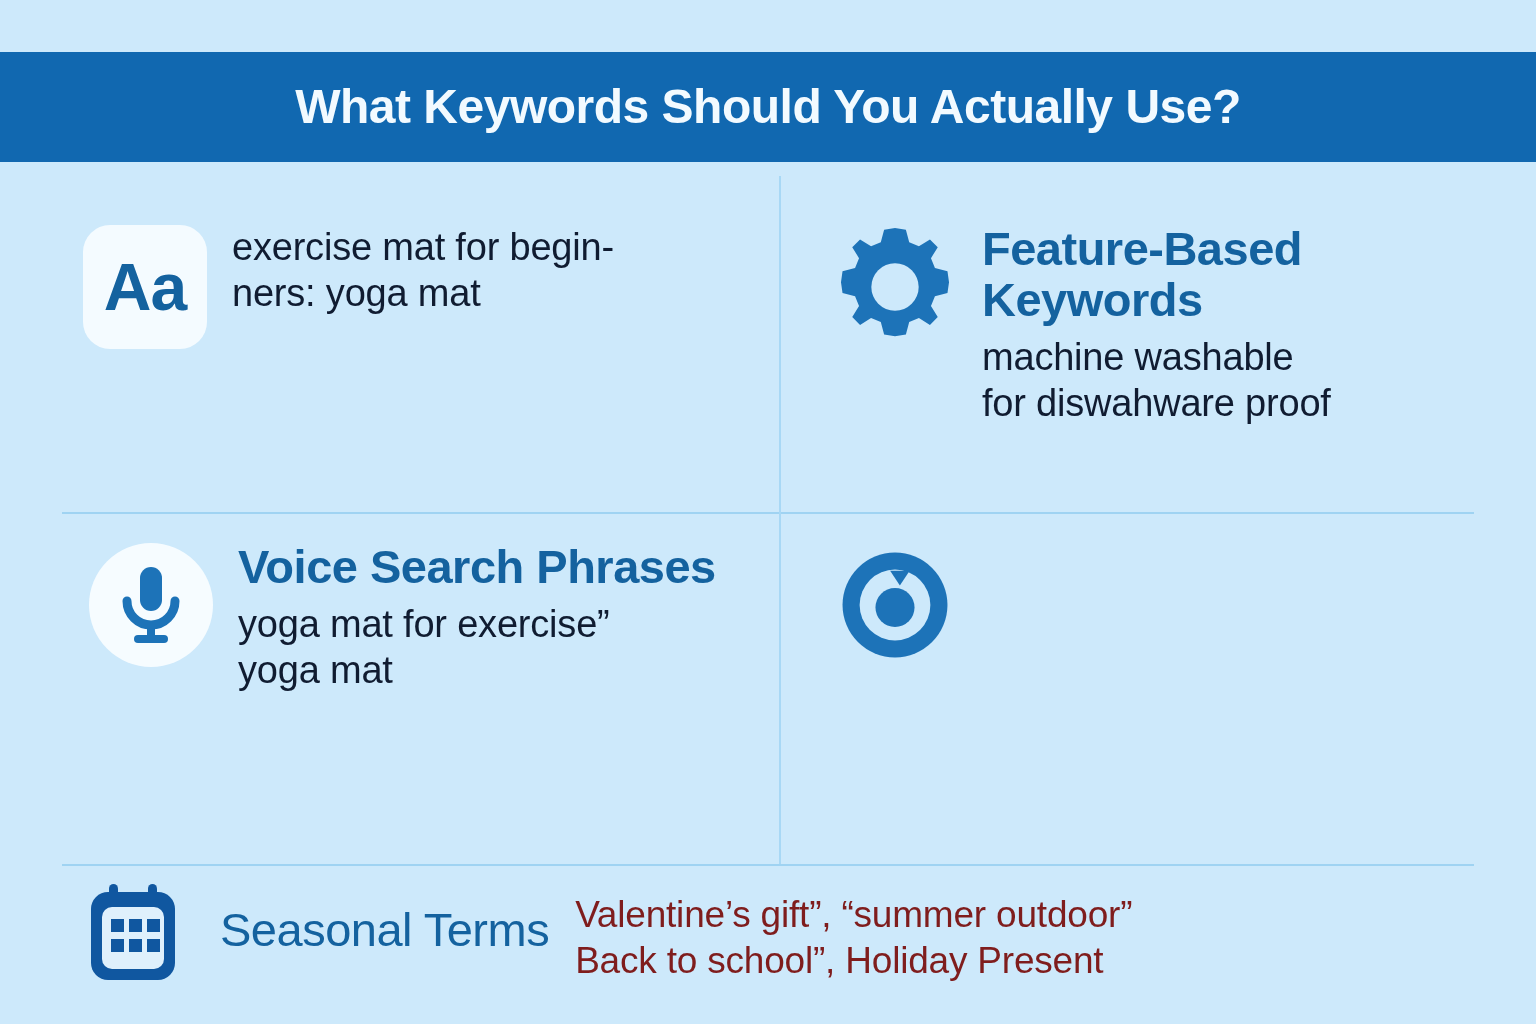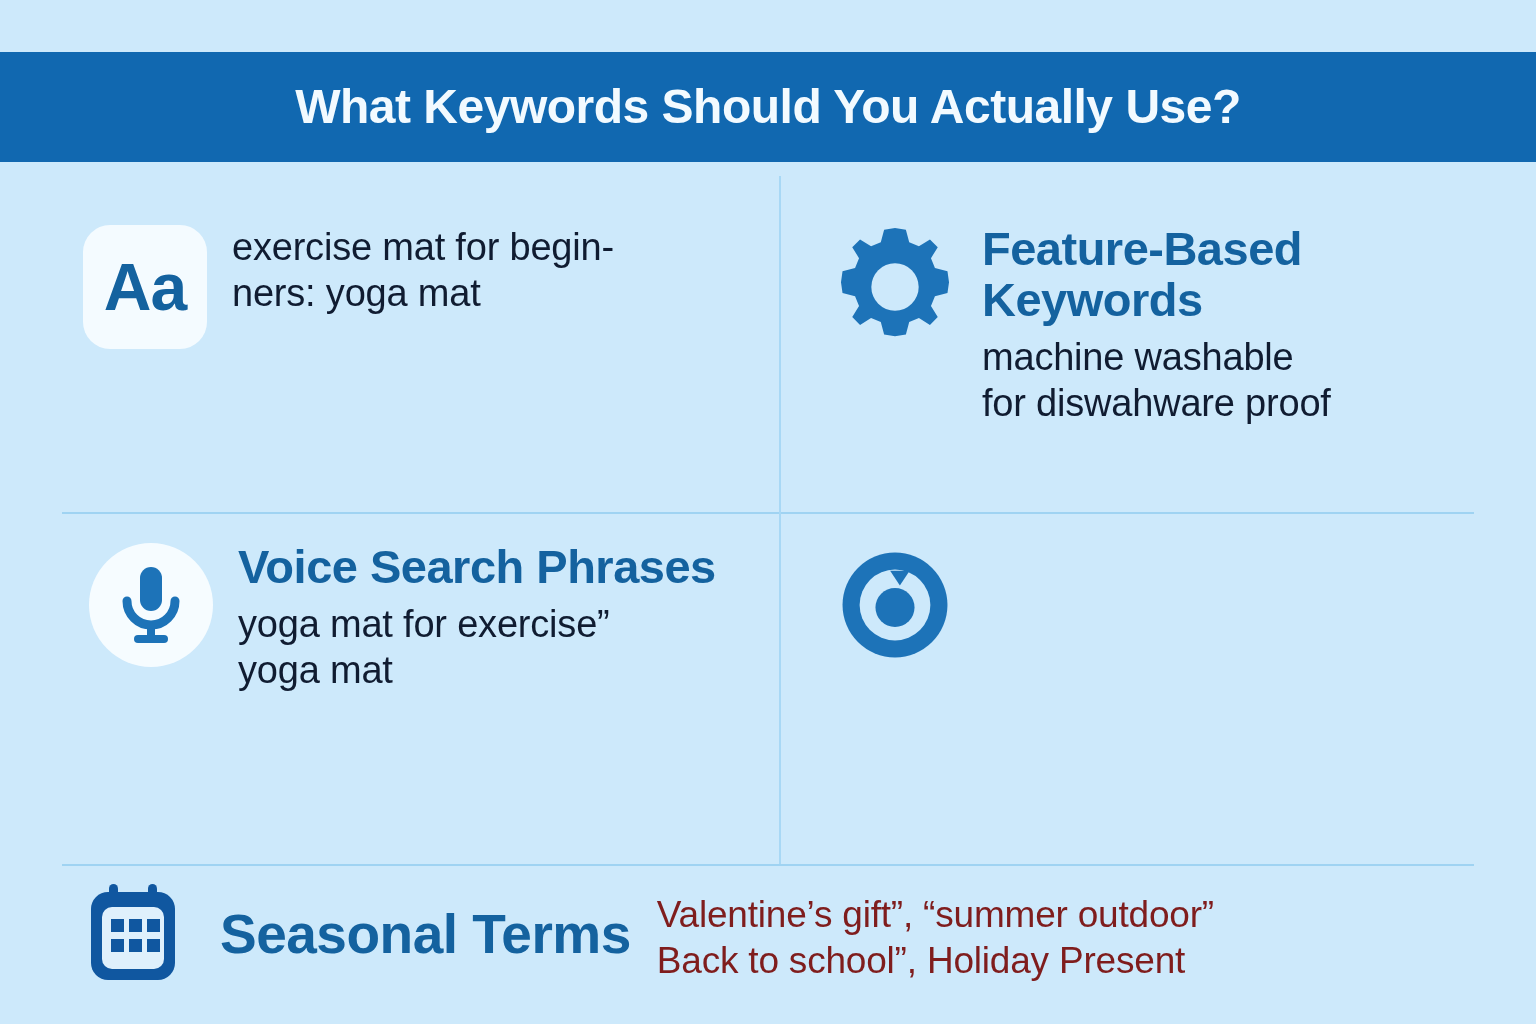--- a/index.html
+++ b/index.html
@@ -145,22 +145,22 @@
     width: 110px;
     height: 110px;
     display: flex;
     align-items: flex-start;
     justify-content: center;
     padding-top: 2px;
   }
   .bottom-title {
     flex: 0 0 auto;
     color: #14629f;
-    font-size: 55px;
-    font-weight: bold;
+    font-size: 47px;
+    font-weight: normal;
     letter-spacing: -0.5px;
     padding: 22px 0 0 30px;
     white-space: nowrap;
   }
   .bottom-text {
     flex: 1 1 auto;
     color: #7f1d1d;
     font-size: 37px;
     line-height: 1.25;
     padding: 12px 0 0 26px;

